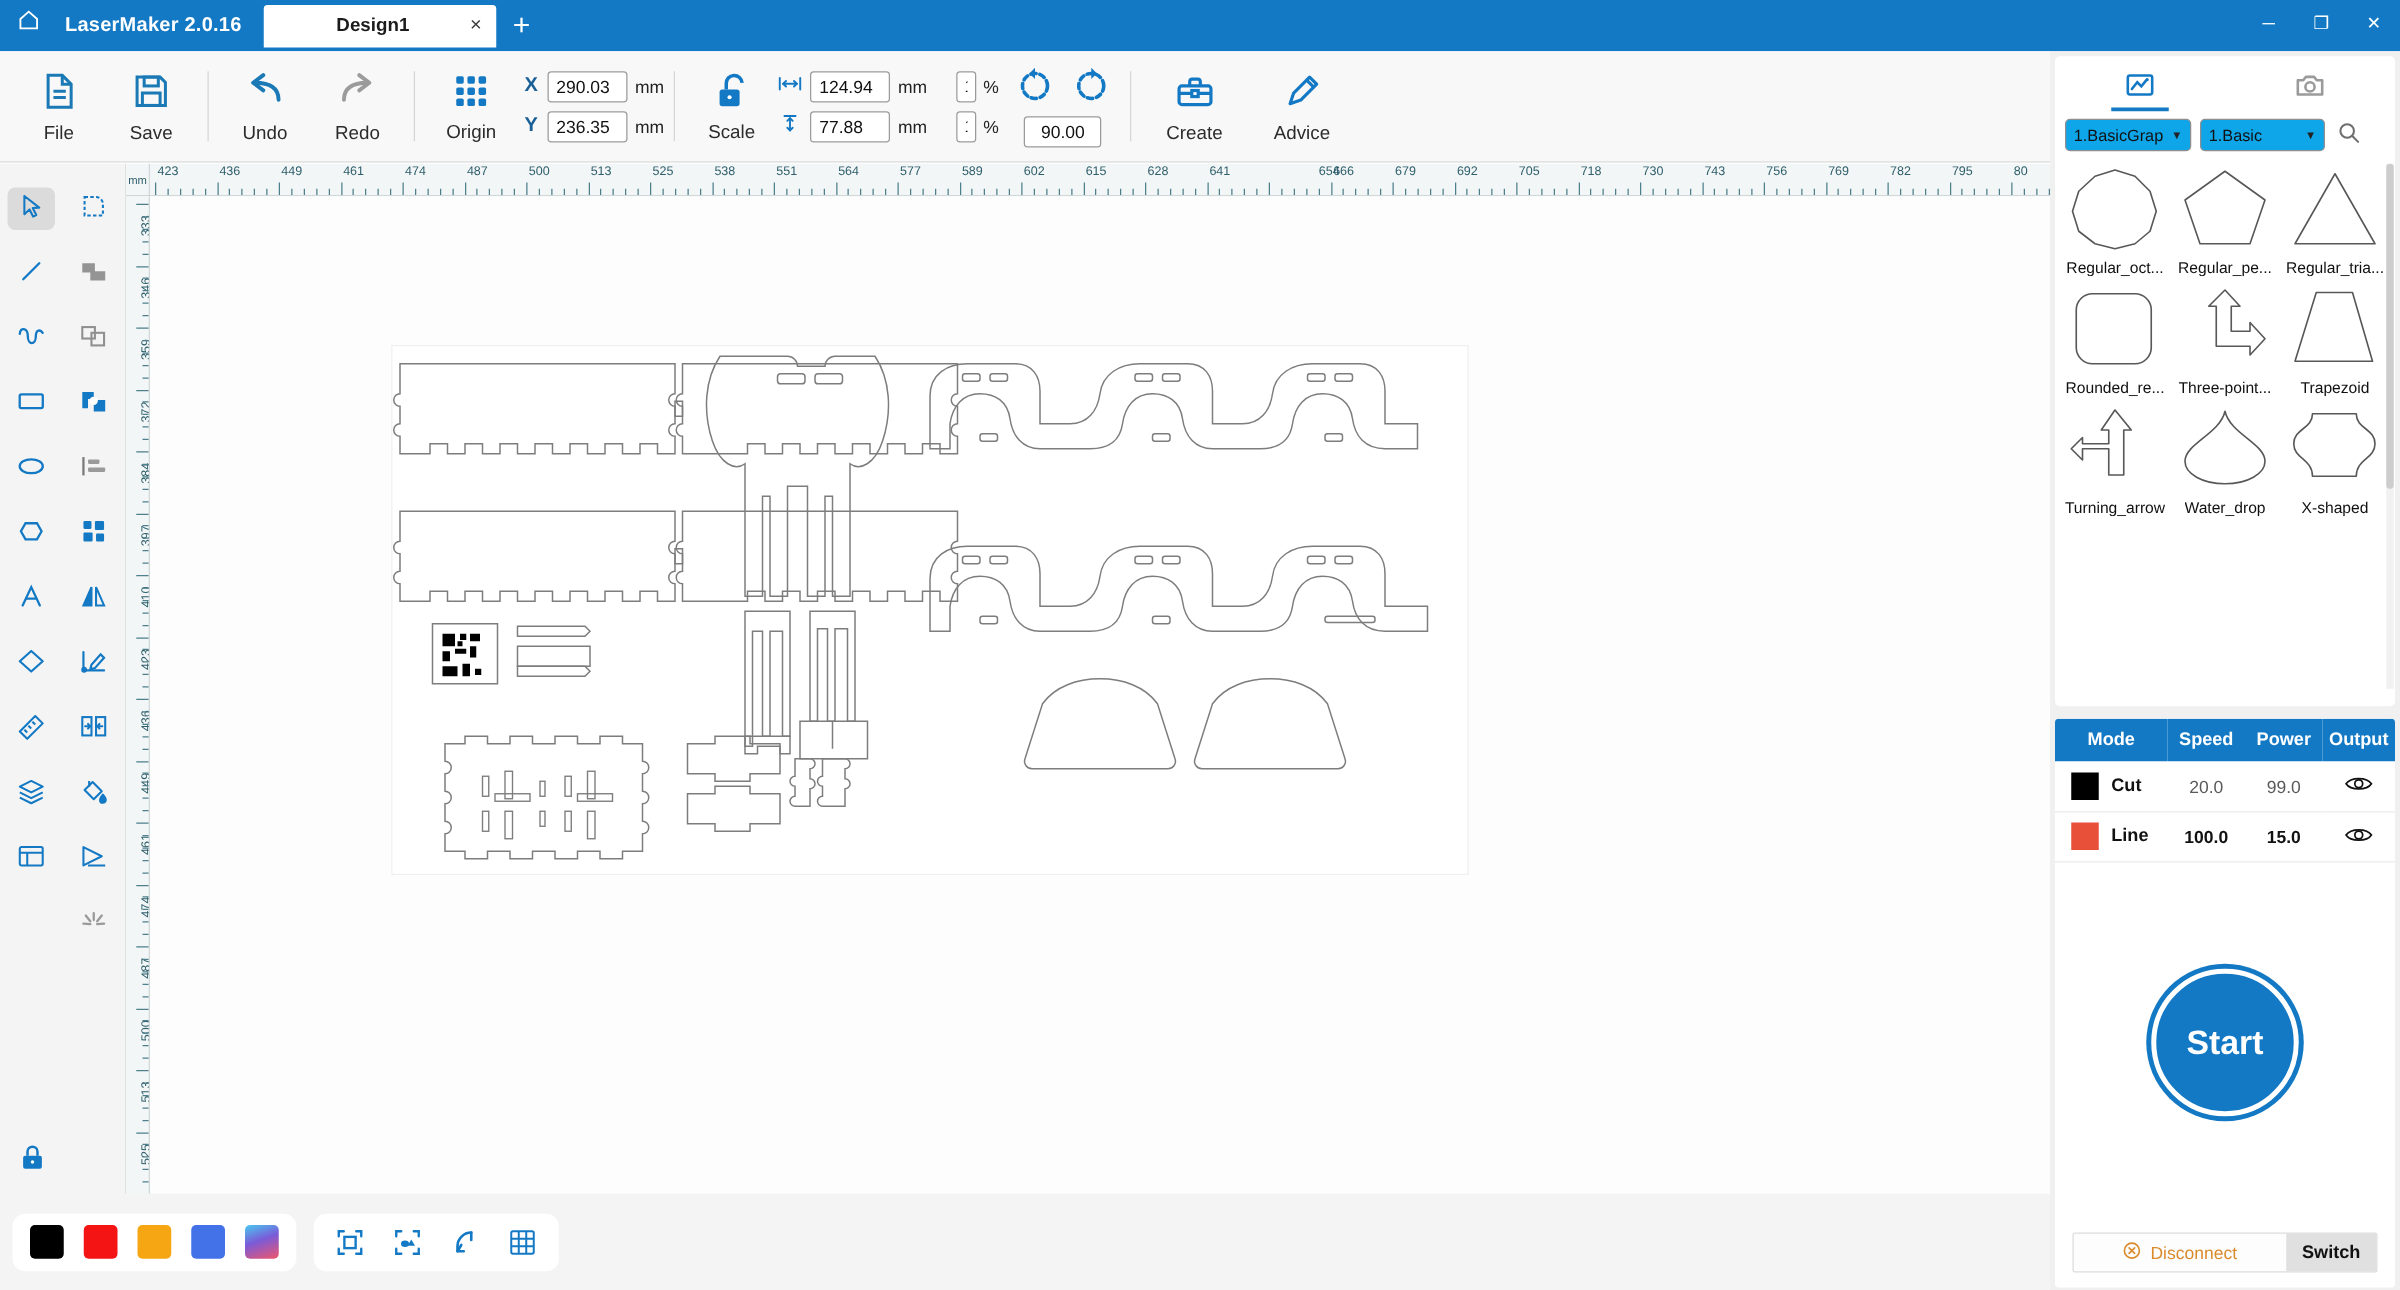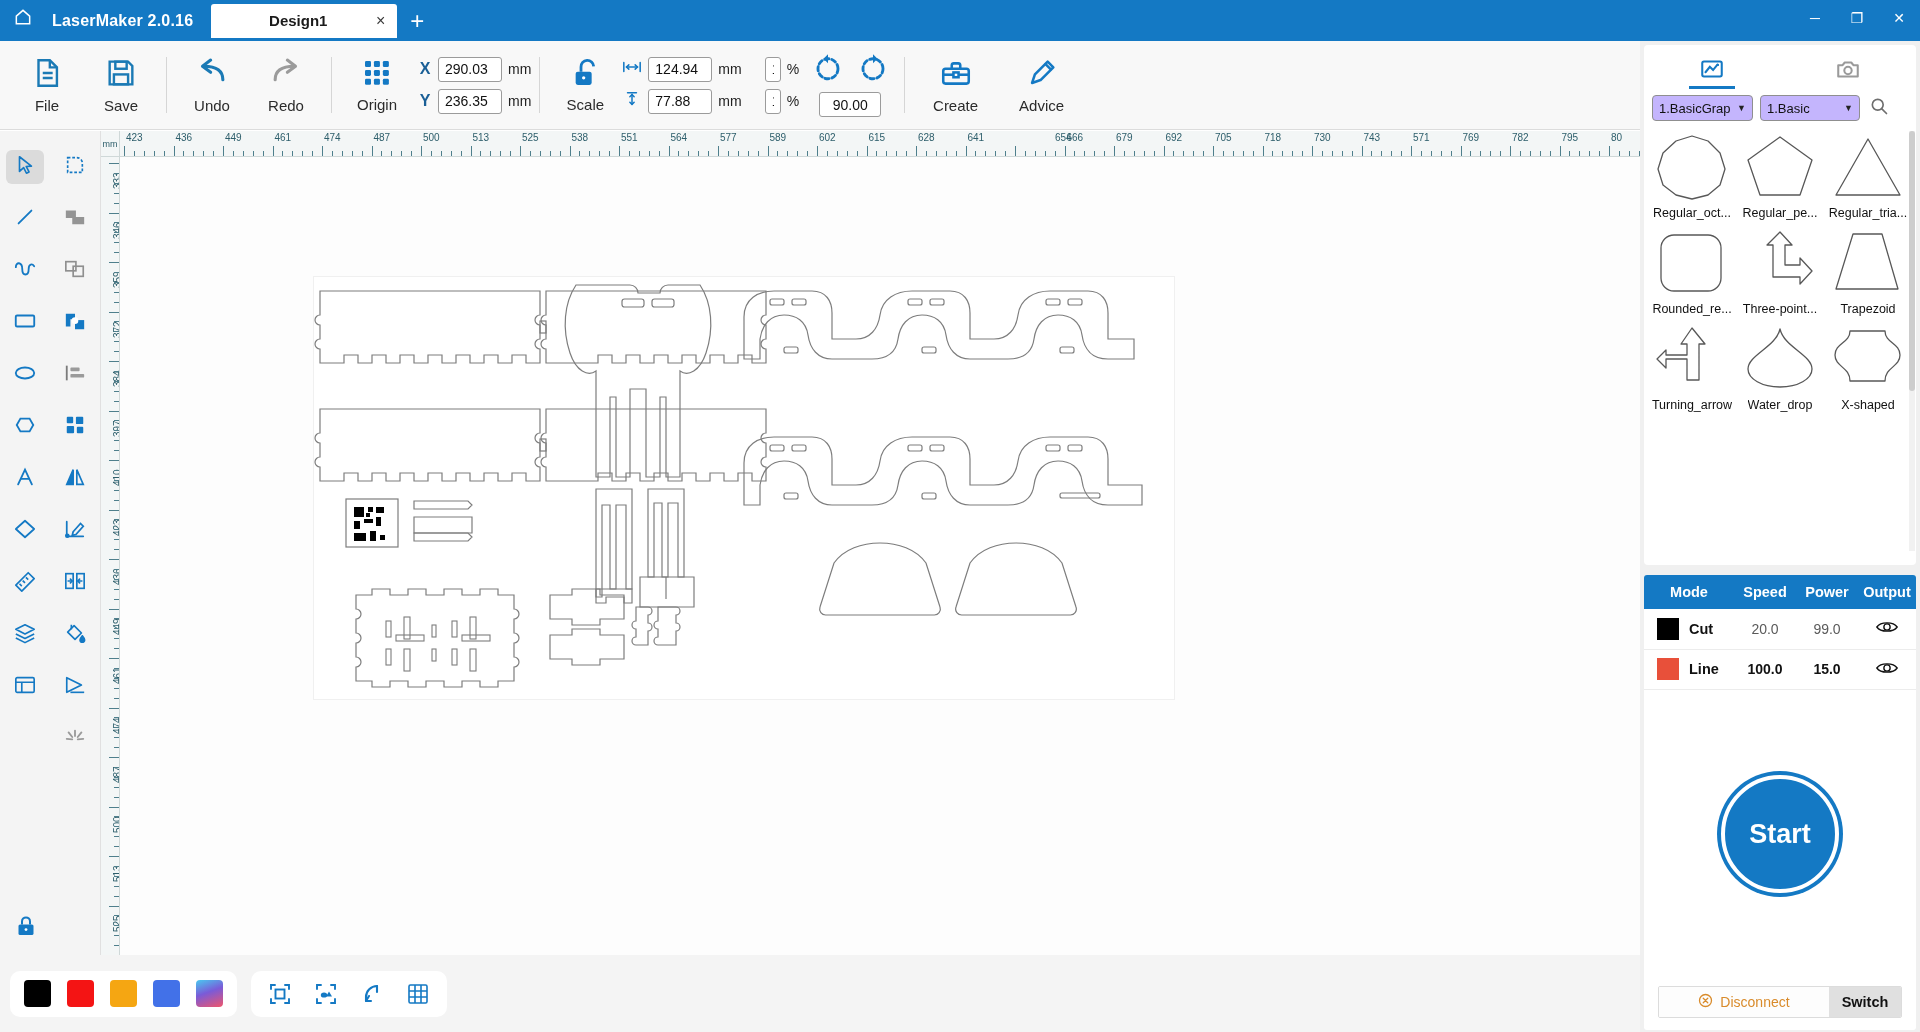--- a/index.html
+++ b/index.html
@@ -158,21 +158,21 @@
     padding-bottom: 3px; cursor: pointer; position: relative;
   }
   .lib-tab.active::after {
     content: ''; position: absolute; bottom: 0; left: 50%;
     transform: translateX(-50%); width: 46px; height: 3px; background: #1479c4;
   }
   #lib-selects {
     display: flex; align-items: center; gap: 7px; padding: 6px 8px 8px 8px;
   }
   .lib-select {
-    border: 1px solid #8f8f8f; border-radius: 4px; background: #c4b5fd;
+    border: 1px solid #8f8f8f; border-radius: 4px; background: #0ea5e9;
     height: 26px; display: flex; align-items: center; justify-content: space-between;
     font-size: 13px; color: #111; padding: 0 6px; cursor: pointer; overflow: hidden;
   }
   #sel-cat { width: 101px; }
   #sel-sub { width: 100px; }
   .lib-select .caret { font-size: 9px; color: #222; margin-left: 3px; }
   #shape-grid {
     display: grid; grid-template-columns: repeat(3, 1fr);
     padding: 2px 4px; row-gap: 2px; position: relative; overflow: hidden;
     height: 432px; align-content: start;
@@ -801,21 +801,21 @@
     <div class="tick" style="left: 1201.9px; width: 1px; height: 5px; bottom: 0px;"></div>
     <div class="tick" style="left: 1211.8px; width: 1px; height: 5px; bottom: 0px;"></div>
     <div class="tick" style="left: 1221.7px; width: 1px; height: 5px; bottom: 0px;"></div>
     <div class="tick" style="left: 1231.6px; width: 1px; height: 5px; bottom: 0px;"></div>
     <div class="rlabel" style="left: 1243.5px; top: 1px;">743</div>
     <div class="tick" style="left: 1241.5px; width: 1px; height: 10px; bottom: 0px;"></div>
     <div class="tick" style="left: 1251.4px; width: 1px; height: 5px; bottom: 0px;"></div>
     <div class="tick" style="left: 1261.3px; width: 1px; height: 5px; bottom: 0px;"></div>
     <div class="tick" style="left: 1271.2px; width: 1px; height: 5px; bottom: 0px;"></div>
     <div class="tick" style="left: 1281.1px; width: 1px; height: 5px; bottom: 0px;"></div>
-    <div class="rlabel" style="left: 1293px; top: 1px;">571</div>
+    <div class="rlabel" style="left: 1293px; top: 1px;">756</div>
     <div class="tick" style="left: 1291px; width: 1px; height: 10px; bottom: 0px;"></div>
     <div class="tick" style="left: 1300.9px; width: 1px; height: 5px; bottom: 0px;"></div>
     <div class="tick" style="left: 1310.8px; width: 1px; height: 5px; bottom: 0px;"></div>
     <div class="tick" style="left: 1320.7px; width: 1px; height: 5px; bottom: 0px;"></div>
     <div class="tick" style="left: 1330.6px; width: 1px; height: 5px; bottom: 0px;"></div>
     <div class="rlabel" style="left: 1342.5px; top: 1px;">769</div>
     <div class="tick" style="left: 1340.5px; width: 1px; height: 10px; bottom: 0px;"></div>
     <div class="tick" style="left: 1350.4px; width: 1px; height: 5px; bottom: 0px;"></div>
     <div class="tick" style="left: 1360.3px; width: 1px; height: 5px; bottom: 0px;"></div>
     <div class="tick" style="left: 1370.2px; width: 1px; height: 5px; bottom: 0px;"></div>

